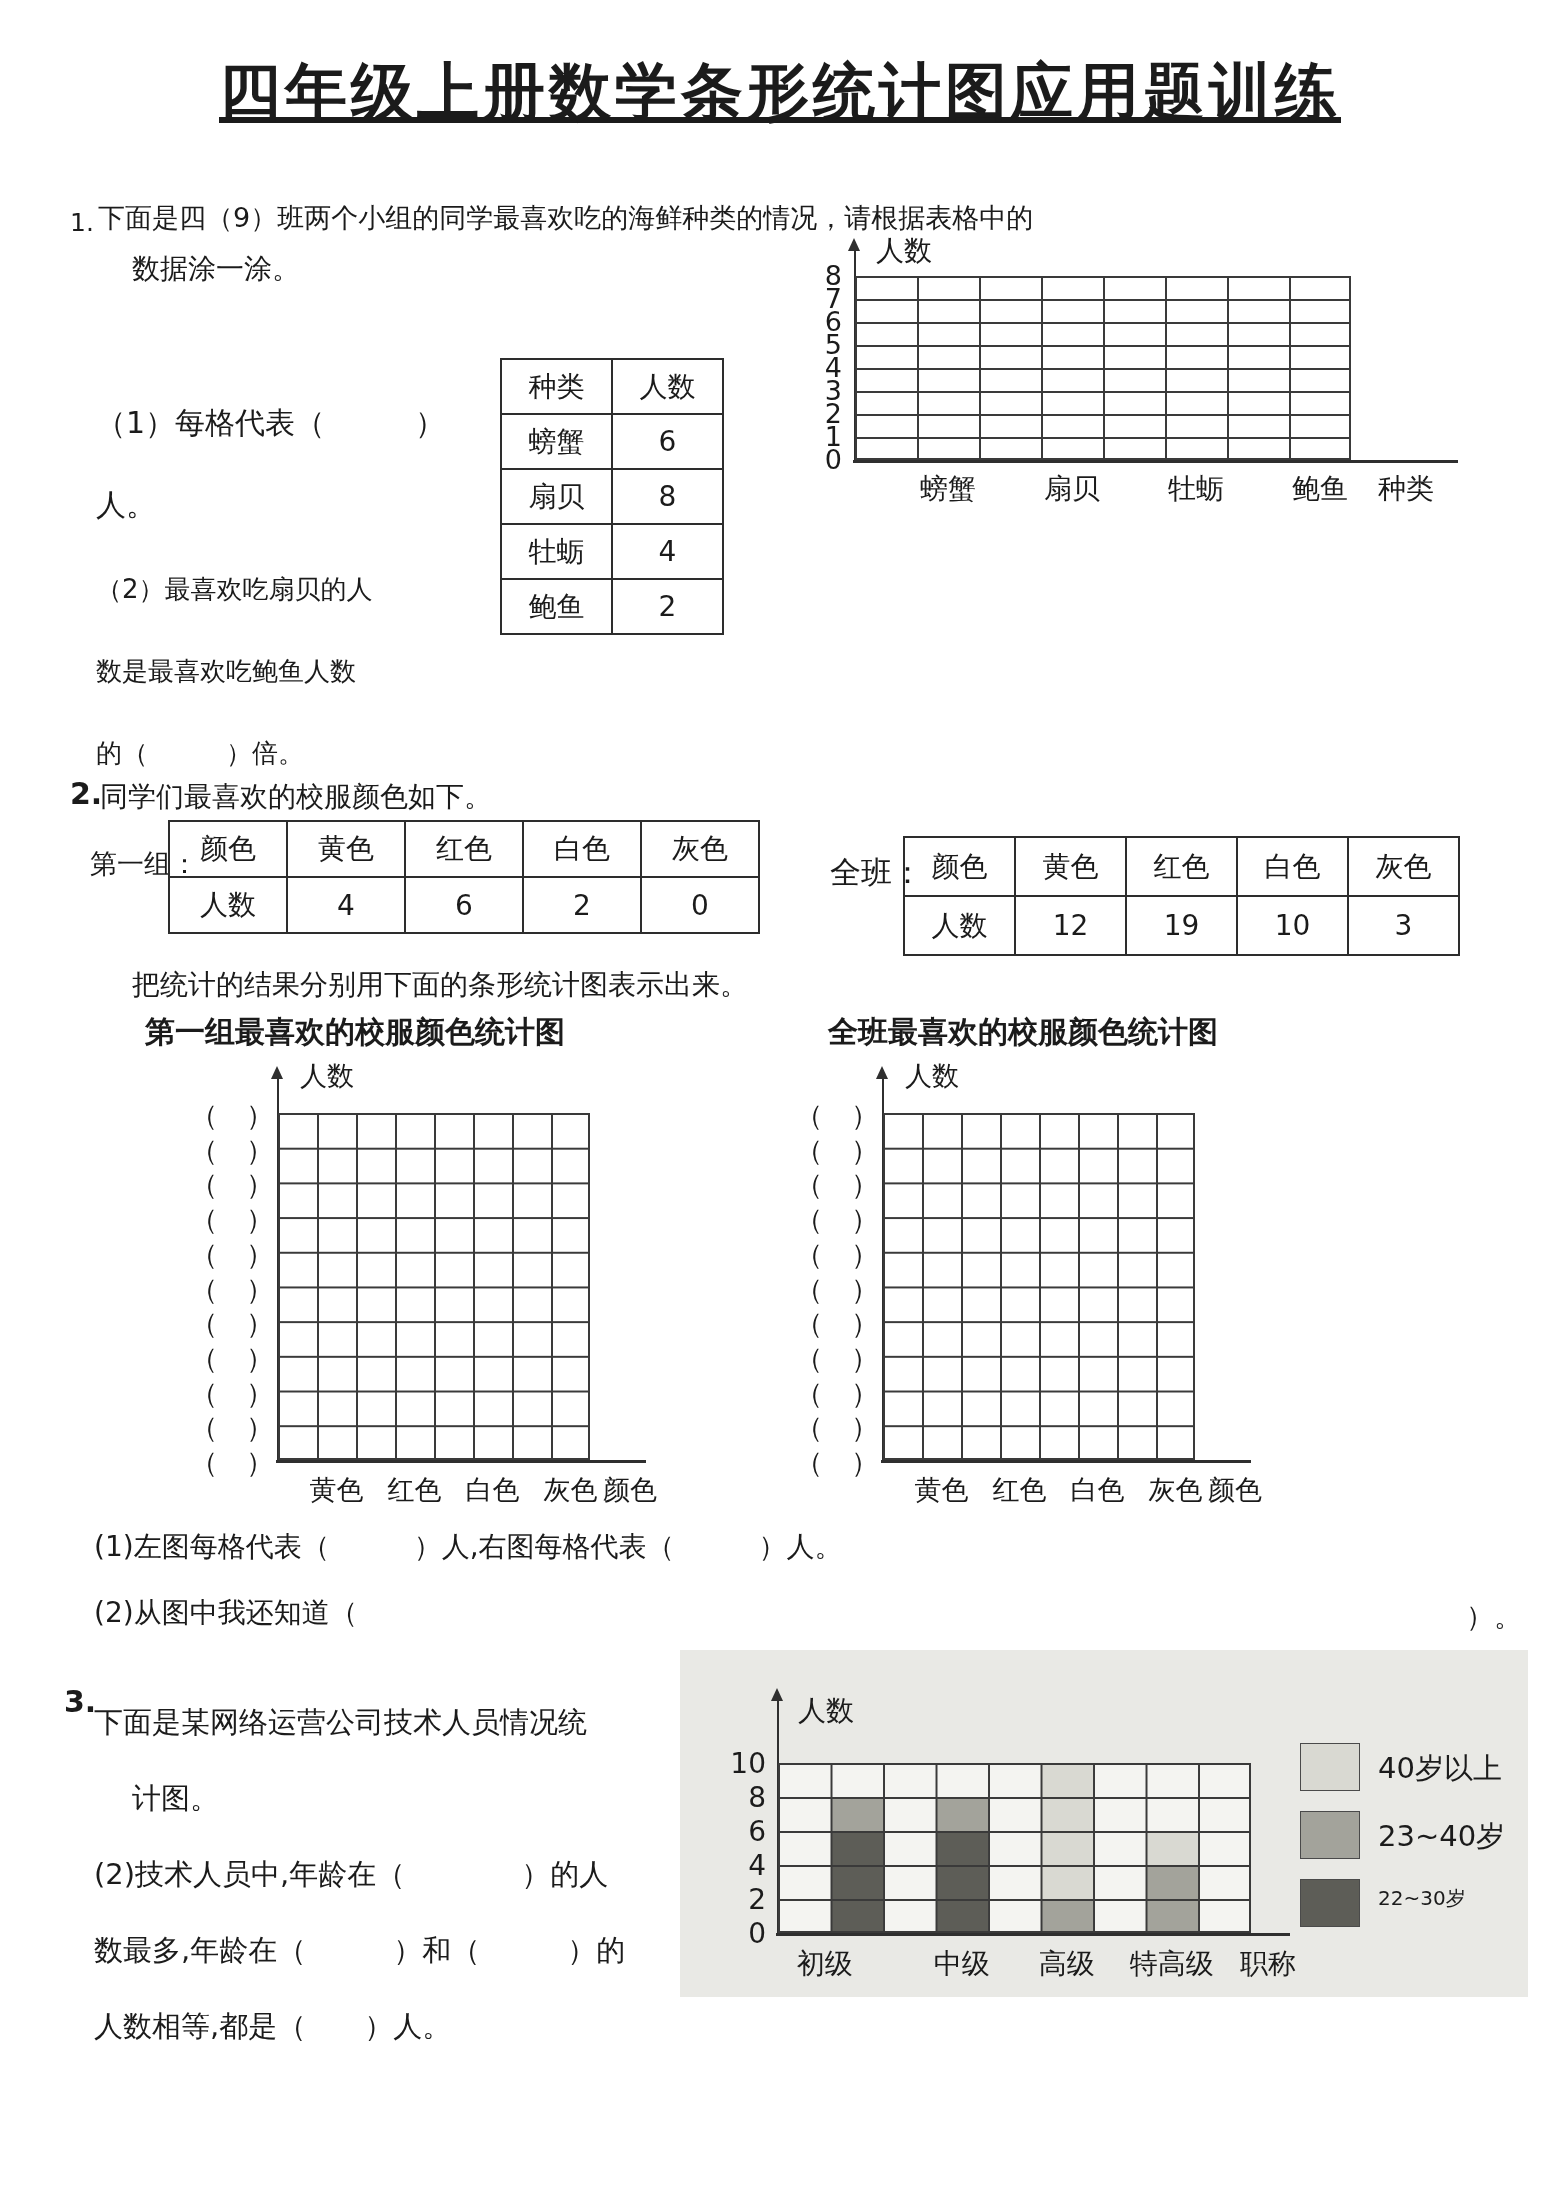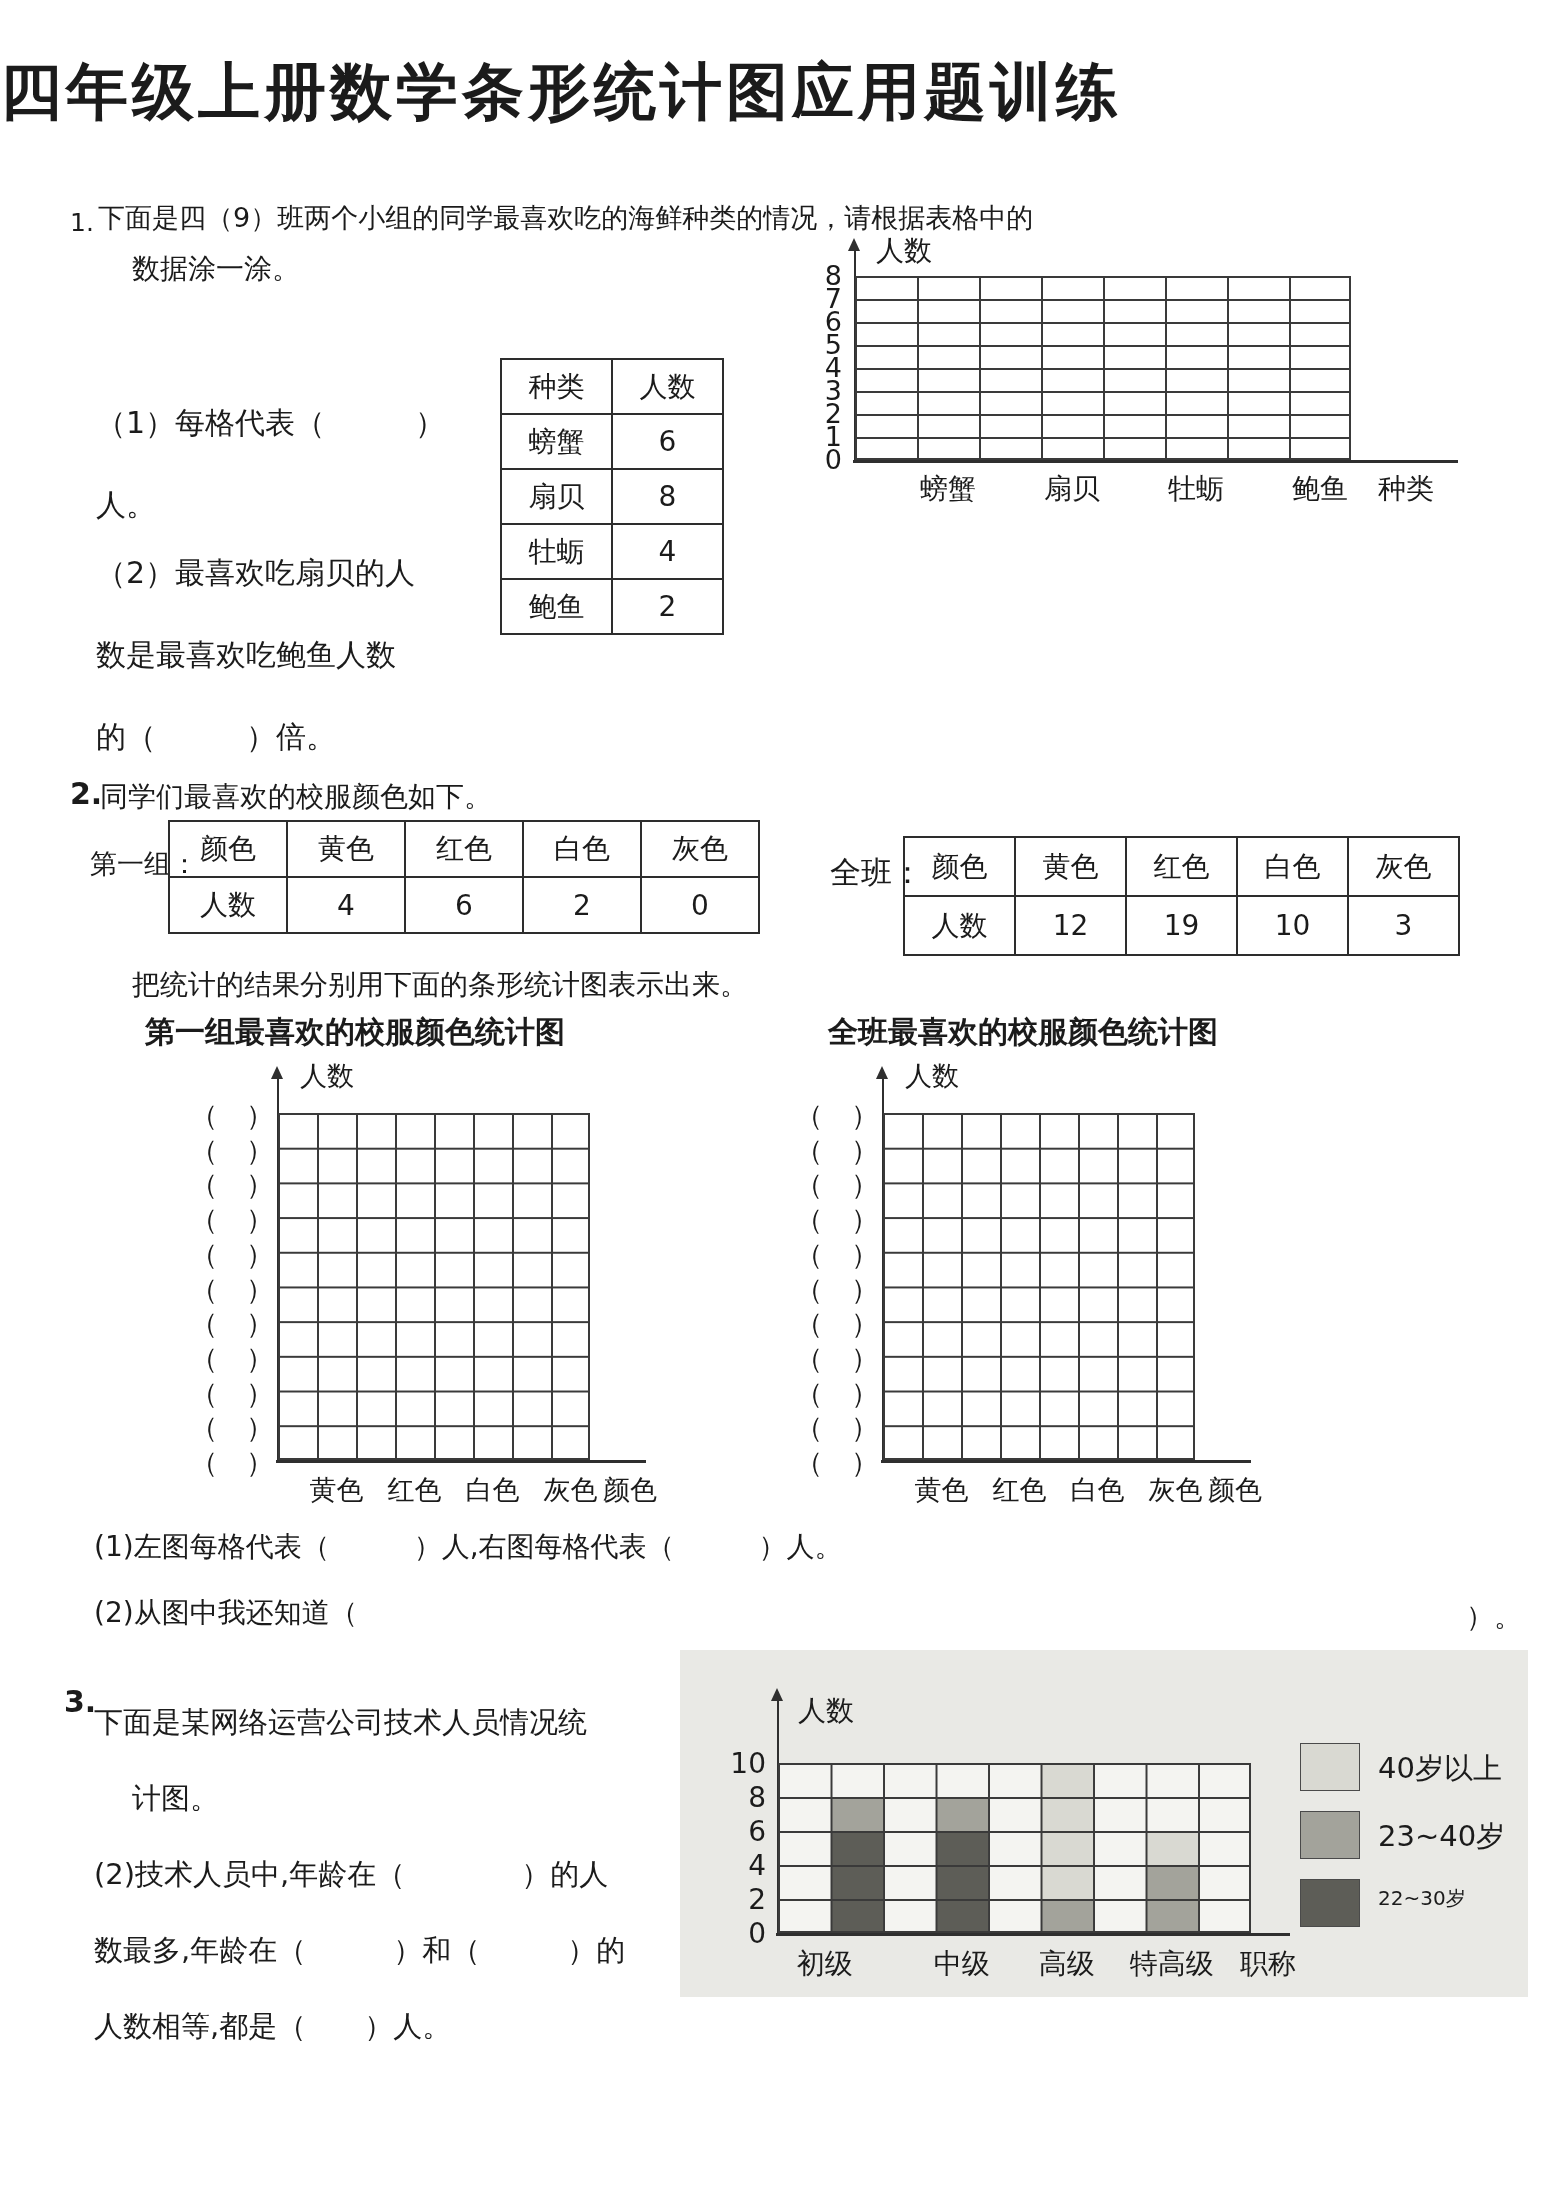--- a/index.html
+++ b/index.html
@@ -1,20 +1,20 @@
 <!DOCTYPE html>
 <html><head>
 <meta charset="utf-8">
 <style>
   html,body{margin:0;padding:0;background:#fff;}
   .page{position:relative;width:1560px;height:2206px;background:#ffffff;overflow:hidden;
         font-family:"DejaVu Sans","Liberation Sans",sans-serif;color:#1b1b1b;}
   .t{position:absolute;white-space:nowrap;}
-  .title{position:absolute;left:0;right:0;top:50px;margin:0;text-align:left;
-         font-size:62px;font-weight:bold;letter-spacing:4px;}
+  .title{position:absolute;left:0;right:0;top:50px;margin:0;text-align:center;
+         font-size:62px;font-weight:bold;letter-spacing:4px;text-decoration:underline;}
   .qnum{position:absolute;font-weight:bold;}
   .lines div{white-space:nowrap;}
   table{border-collapse:collapse;}
   td{border:2.4px solid #2d2d2d;text-align:center;padding:0;}
   .axis{position:absolute;background:#2f2f2f;}
   .arrow{position:absolute;width:0;height:0;border-left:6px solid transparent;
          border-right:6px solid transparent;border-bottom:13px solid #2f2f2f;}
   .gridbox{position:absolute;}
   .grid-overlay{position:absolute;left:0;top:0;right:0;bottom:0;border:2.2px solid #3a3a3a;}
   .bar-seg{position:absolute;}
@@ -28,21 +28,21 @@
   <h1 class="title">四年级上册数学条形统计图应用题训练</h1>
 
   <div class="t" style="left:70px;top:208px;font-size:25px;">1.</div>
   <div class="t" style="left:98px;top:200px;font-size:27px;">下面是四（9）班两个小组的同学最喜欢吃的海鲜种类的情况，请根据表格中的</div>
   <div class="t" style="left:132px;top:250px;font-size:28px;">数据涂一涂。</div>
 
   <div class="t lines" style="left:96px;top:382px;font-size:30px;line-height:82px;">
     <div>（1）每格代表（　　　）</div>
     <div>人。</div>
   </div>
-  <div class="t lines" style="left:96px;top:532px;font-size:30px;line-height:82px;">
+  <div class="t lines" style="left:96px;top:548px;font-size:26px;line-height:82px;">
     <div>（2）最喜欢吃扇贝的人</div>
     <div>数是最喜欢吃鲍鱼人数</div>
     <div>的（　　　）倍。</div>
   </div>
 
   <div class="t" style="left:500px;top:358px;">
       <table>
         <tbody>
           <tr>
             <td style="width: 109px; height: 53px; font-size: 28px;">种类</td>

